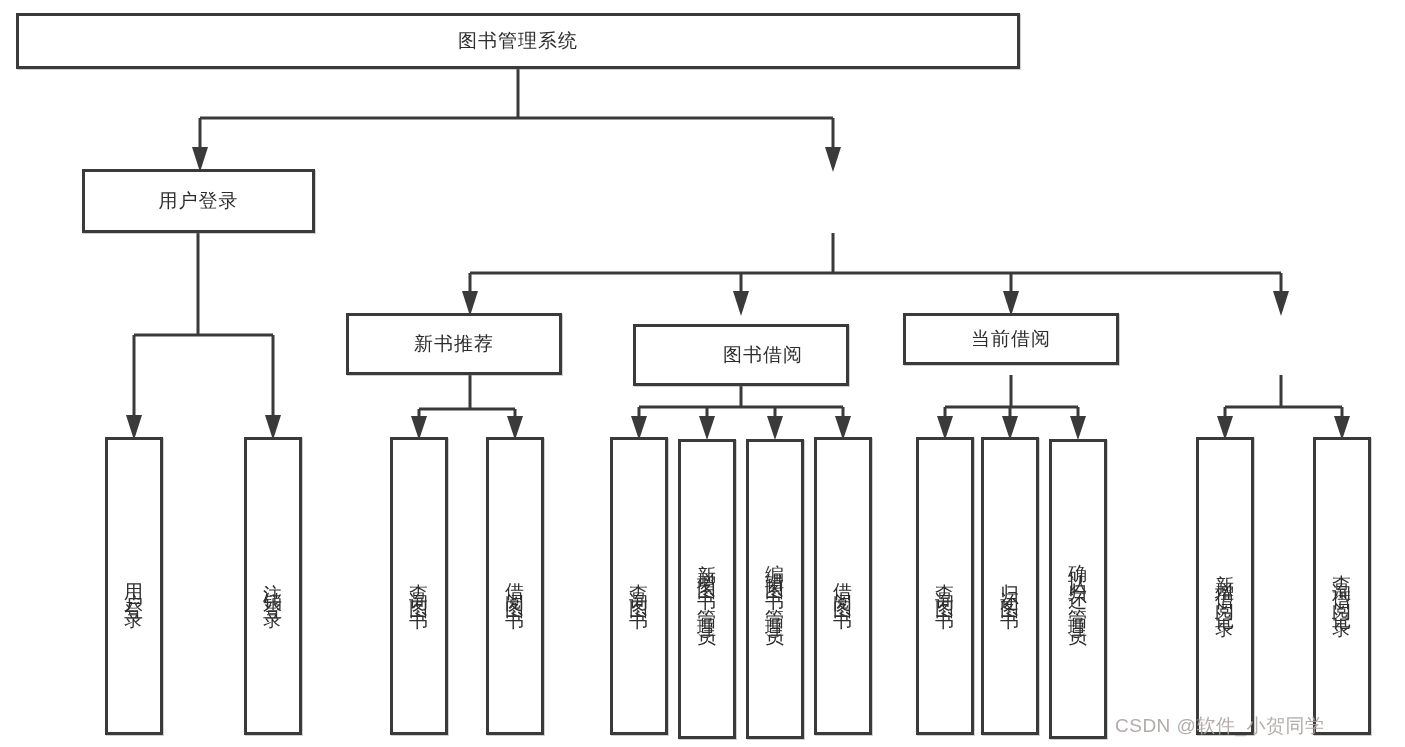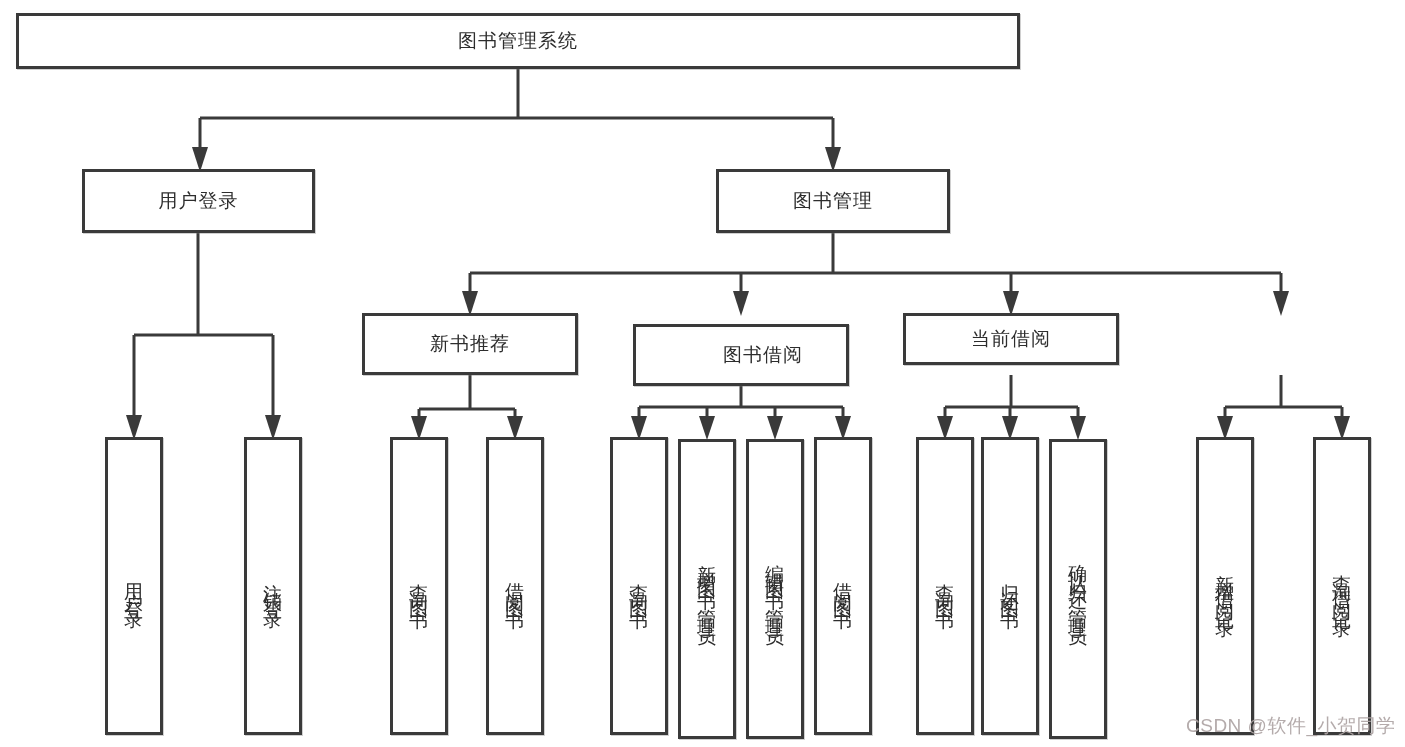--- a/index.html
+++ b/index.html
@@ -50,21 +50,21 @@
   .vbox span {
     writing-mode: vertical-rl;
     text-orientation: mixed;
     font-size: 19px;
     letter-spacing: 9px;
     line-height: 1;
     white-space: nowrap;
   }
   #watermark {
     position: absolute;
-    left: 1186px;
+    left: 1115px;
     top: 713px;
     z-index: 3;
     font-size: 19px;
     color: rgba(174, 164, 164, 0.92);
     letter-spacing: 0.5px;
     white-space: nowrap;
   }
 </style>
 </head>
 <body>
@@ -104,25 +104,22 @@
     </g>
   </svg>
 
   <div class="box" style="left:16px; top:13px; width:1004px; height:56px;">
     <span>图书管理系统</span>
   </div>
 
   <div class="box" style="left:82px; top:169px; width:233px; height:64px;">
     <span>用户登录</span>
   </div>
-  <div class="box" style="left:716px; top:169px; width:234px; height:64px;">
-    <span>图书管理</span>
-  </div>
 
-  <div class="box" style="left:362px; top:313px; width:216px; height:62px;">
+  <div class="box" style="left:346px; top:313px; width:216px; height:62px;">
     <span>新书推荐</span>
   </div>
   <div class="box" style="left:633px; top:324px; width:216px; height:62px;padding-left:44px;">
     <span>图书借阅</span>
   </div>
   <div class="box" style="left:903px; top:313px; width:216px; height:52px;">
     <span>当前借阅</span>
   </div>
 
   <div class="vbox" style="left:105px;">

